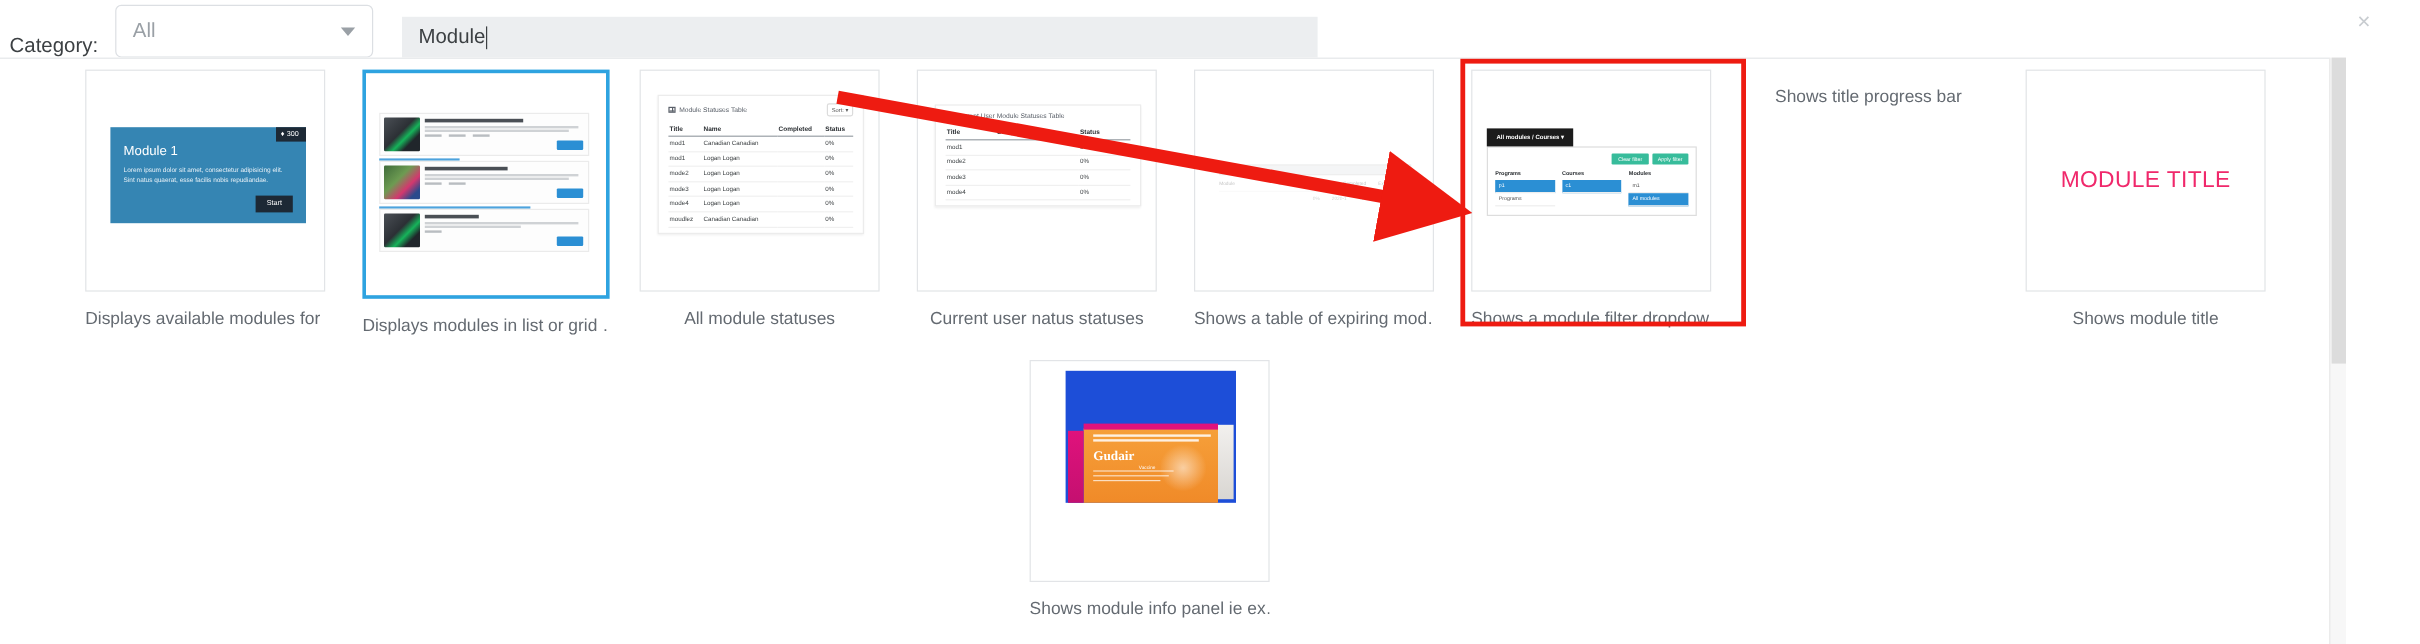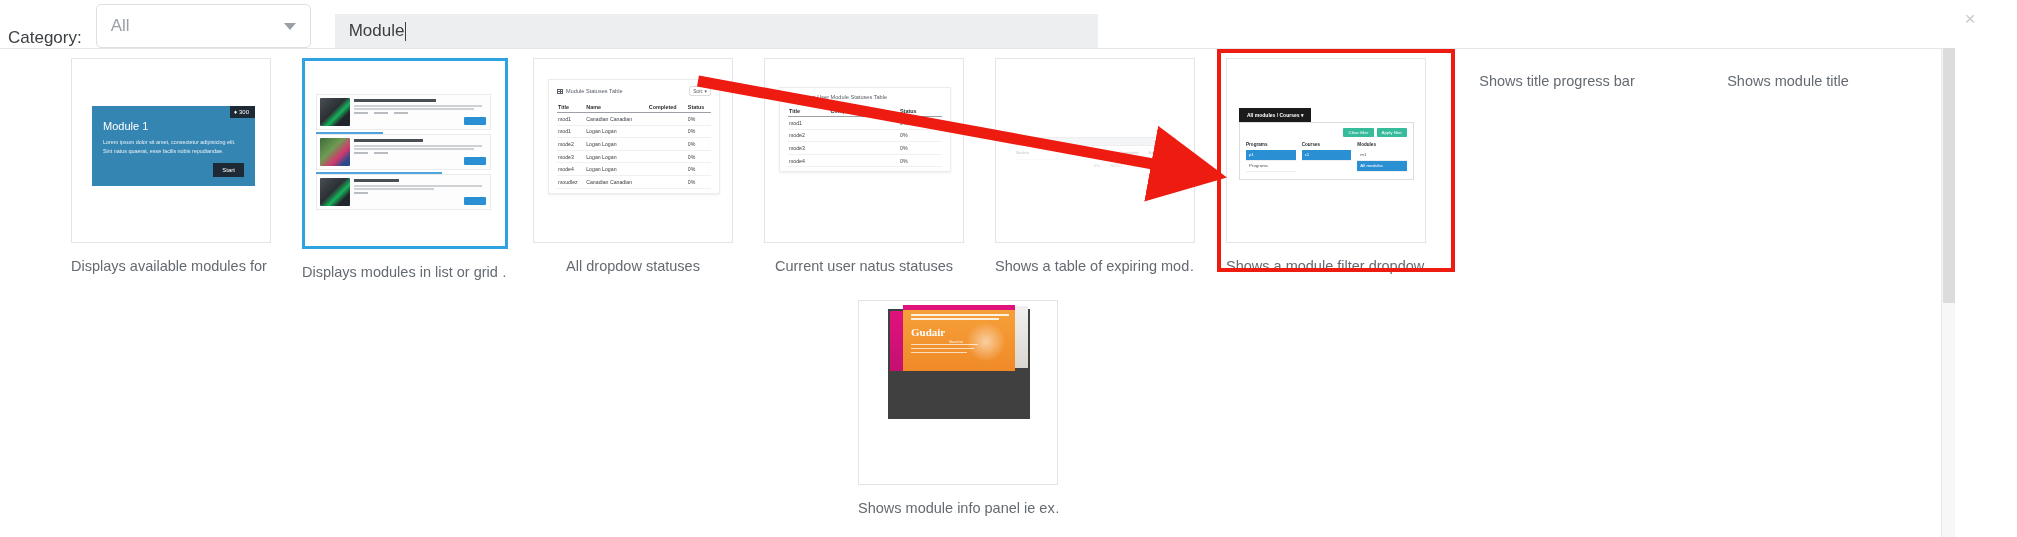--- a/index.html
+++ b/index.html
@@ -239,22 +239,22 @@
   .cp-fill { height: 100%; background: #3072ad; }
 
   
   .mt-wrap { position: absolute; left: 0; top: 0; width: 100%; height: 100%;
     display: flex; align-items: center; justify-content: center; }
   .mt-text { font-size: 19px; color: #f0286b; letter-spacing: .3px; }
 
   
   .gd-wrap { position: absolute; left: 29px; top: 8px; width: 142px; }
   .gd-img {
-    width: 142px; height: 110px; background: #404040;
-    display: flex; align-items: flex-start; justify-content: center;
+    width: 142px; height: 110px; background: #1d4ed8;
+    display: flex; align-items: flex-end; justify-content: center;
   }
   .gd-box {
     width: 112px; height: 62px; position: relative;
     background: linear-gradient(180deg,#f6a03a 0%,#f08a28 100%);
   }
   .gd-box .lflap { position: absolute; left: -13px; top: 2px; width: 13px; height: 60px;
     background: linear-gradient(180deg,#e0127c 0%,#c41070 100%); }
   .gd-box .rflap { position: absolute; right: -13px; top: -3px; width: 13px; height: 62px;
     background: linear-gradient(180deg,#f2f0ee 0%,#d9d6d2 100%); }
   .gd-box .topband { position: absolute; left: 0; top: -4px; width: 100%; height: 5px;
@@ -436,21 +436,21 @@
                   <tr>
                     <td>moudlez</td>
                     <td>Canadian Canadian</td>
                     <td></td>
                     <td class="r">0%</td>
                   </tr>
                 </tbody>
               </table>
             </div>
           </div>
-          <div class="caption">All dropdow statuses</div>
+          <div class="caption">All module statuses</div>
         </div>
 
         <div class="card-slot">
           <div class="card">
             <div class="tbl-card" style="top:28px;">
               <div class="tbl-head">
                 <div class="tbl-title">
                   <span class="grid-icon"></span>
                   <span>Current User Module Statuses Table</span>
                 </div>
@@ -544,20 +544,25 @@
             </div>
           </div>
           <div class="caption">Shows a module filter dropdow…</div>
         </div>
 
         <div class="card-slot">
           <div class="caption">Shows title progress bar</div>
         </div>
 
         <div class="card-slot">
+          <div class="card">
+            <div class="mt-wrap">
+              <div class="mt-text">MODULE TITLE</div>
+            </div>
+          </div>
           <div class="caption">Shows module title</div>
         </div>
 
       </div>
 
       <div class="row r2">
         <div class="card-slot">
           <div class="card" style="height:185px;">
             <div class="gd-wrap">
               <div class="gd-img">

